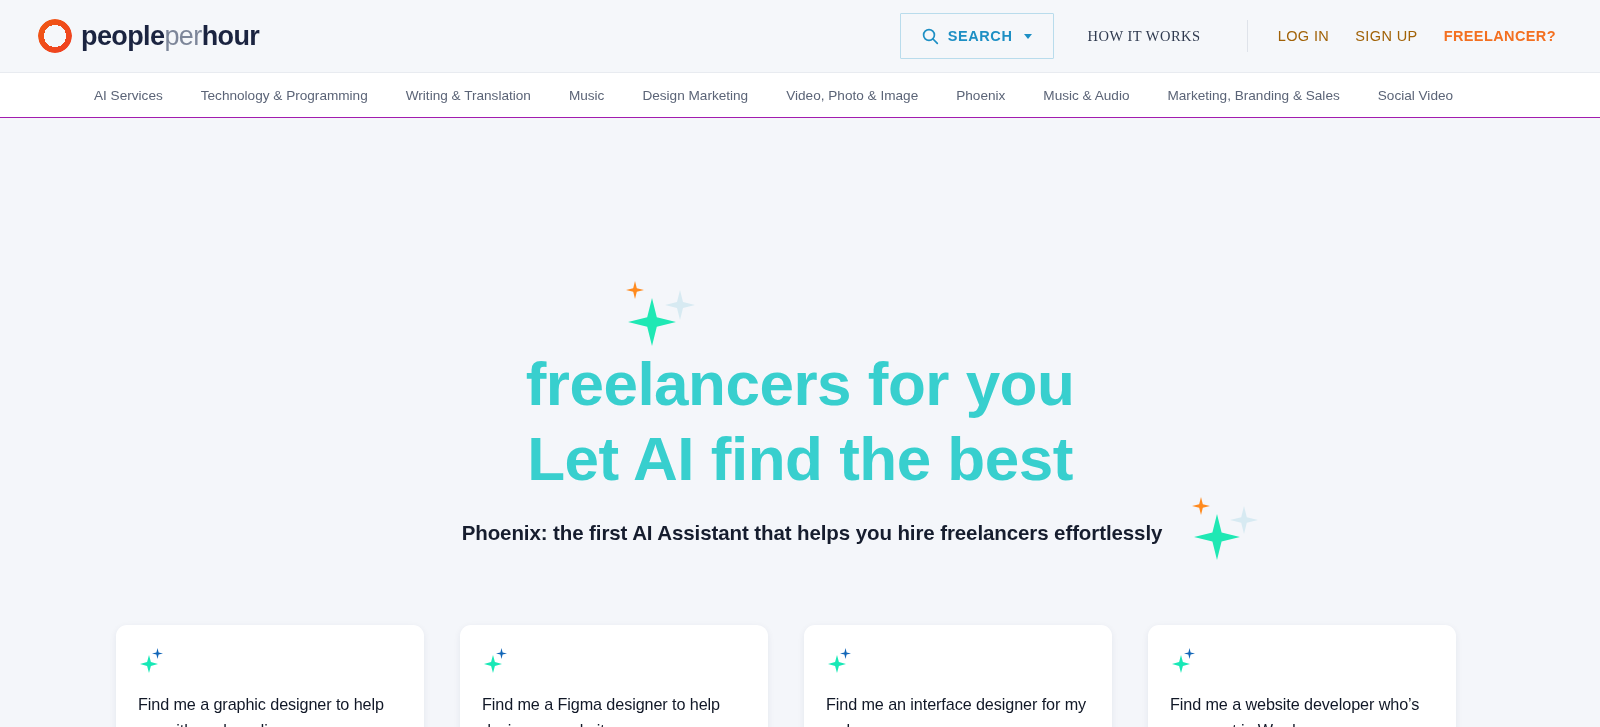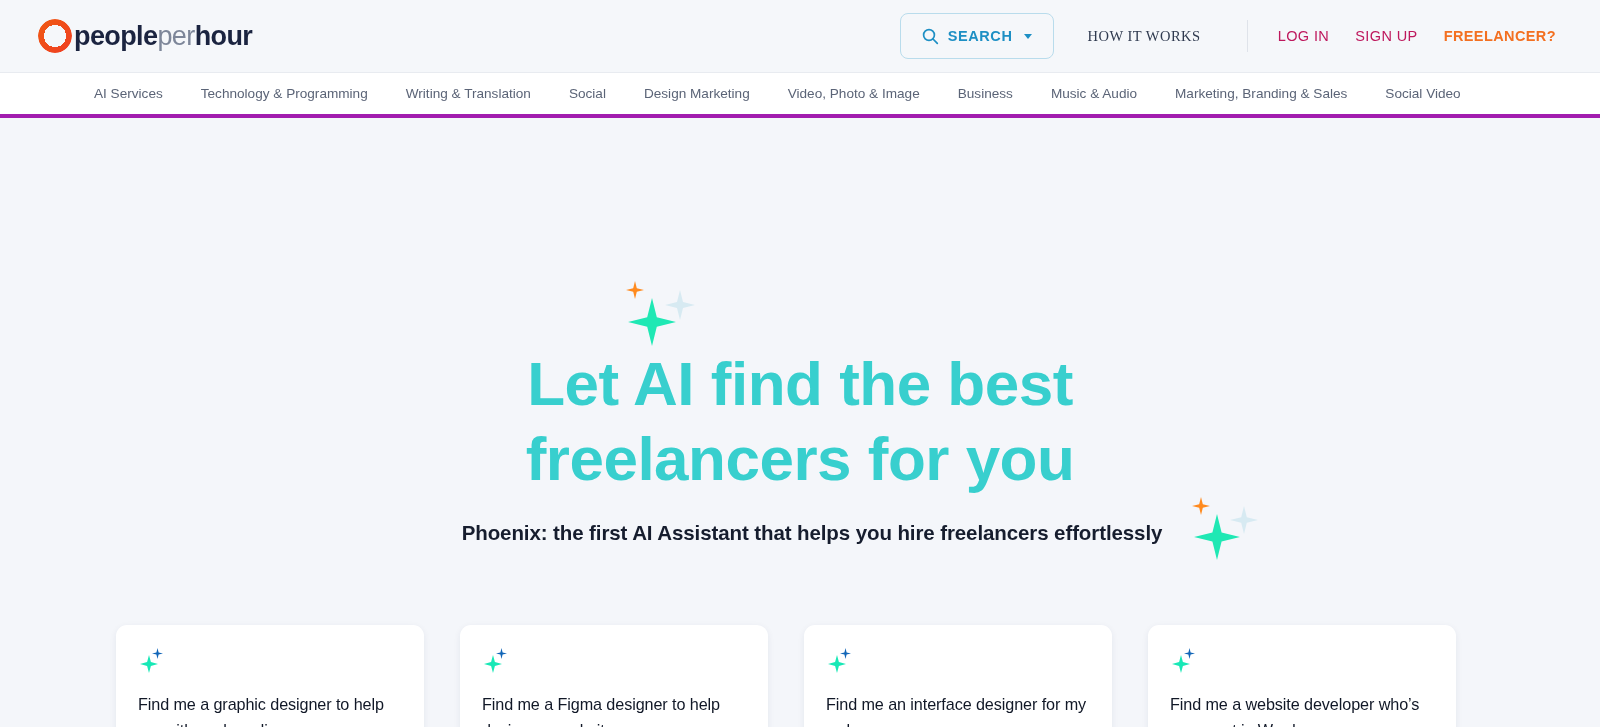--- a/index.html
+++ b/index.html
@@ -23,21 +23,21 @@
     display: flex;
     align-items: center;
     padding: 0 32px 0 38px;
     border-bottom: 1px solid #e8ebf0;
     position: relative;
   }
 
   .logo {
     display: flex;
     align-items: center;
-    gap: 2px;
+    gap: 9px;
     cursor: pointer;
     text-align: right;
   }
 
   .logo-mark {
     width: 34px;
     height: 34px;
     border-radius: 50%;
     border: 3px solid #f1401a;
     background: transparent;
@@ -77,21 +77,21 @@
     align-items: center;
   }
 
   .search-btn {
     display: flex;
     align-items: center;
     gap: 9px;
     height: 46px;
     padding: 0 21px;
     border: 1px solid #b9dcec;
-    border-radius: 8px;
+    border-radius: 1px;
     background: #f5f7fa;
     color: #1d8fc4;
     font-size: 14.5px;
     font-weight: 700;
     letter-spacing: 0.6px;
     cursor: pointer;
   }
   .search-btn .mag {
     width: 17px; height: 17px;
     display: inline-block;
@@ -118,39 +118,39 @@
   .hdr-divider {
     width: 1px;
     height: 32px;
     background: #dfe3ea;
     margin: 0 30px 0 46px;
   }
 
   .hdr-link {
     font-size: 14.5px;
     letter-spacing: 0.4px;
-    color: #be185d;
+    color: #a16207;
     cursor: pointer;
     white-space: nowrap;
     margin-right: 26px;
   }
   .hdr-link.accent {
     color: #f37021;
     font-weight: 600;
     margin-right: 12px;
   }
 
   
   .nav {
     height: 45px;
     background: #ffffff;
     display: flex;
     align-items: center;
     padding: 0 38px;
-    border-bottom: 4px solid #a21caf;
+    border-bottom: 1px solid #a21caf;
     gap: 0;
   }
   .nav-item {
     font-size: 13.6px;
     color: #5b6477;
     cursor: pointer;
     white-space: nowrap;
     padding: 0 19px;
   }
   .nav-item:first-child { padding-left: 56px; }
@@ -259,24 +259,24 @@
     <div class="hdr-link">LOG IN</div>
     <div class="hdr-link">SIGN UP</div>
     <div class="hdr-link accent">FREELANCER?</div>
   </div>
 </div>
 
 <div class="nav" id="nav-root">
     <div class="nav-item">AI Services</div>
     <div class="nav-item">Technology &amp; Programming</div>
     <div class="nav-item">Writing &amp; Translation</div>
-    <div class="nav-item">Social</div>
+    <div class="nav-item">Music</div>
     <div class="nav-item">Design Marketing</div>
     <div class="nav-item">Video, Photo &amp; Image</div>
-    <div class="nav-item">Business</div>
+    <div class="nav-item">Phoenix</div>
     <div class="nav-item">Music &amp; Audio</div>
     <div class="nav-item">Marketing, Branding &amp; Sales</div>
     <div class="nav-item">Social Video</div>
   </div>
 
 <div class="hero">
 
   <div class="spark-cluster" style="left:620px; top:163px; width:80px; height:60px;">
     <span class="spark" style="left:6px; top:0;">
       <svg width="18" height="18" viewBox="0 0 24 24">
@@ -289,22 +289,22 @@
         </svg>
     </span>
     <span class="spark" style="left:8px; top:17px;">
       <svg width="48" height="48" viewBox="0 0 24 24">
           <path d="M12 0 L14.4 9.6 L24 12 L14.4 14.4 L12 24 L9.6 14.4 L0 12 L9.6 9.6 Z" fill="#1fe8b4"></path>
         </svg>
     </span>
   </div>
 
   <div class="headline">
+    <div>freelancers for you</div>
     <div>Let AI find the best</div>
-    <div>freelancers for you</div>
   </div>
 
   <div class="subtitle">Phoenix: the first AI Assistant that helps you hire freelancers effortlessly</div>
 
   <div class="spark-cluster" style="left:1186px; top:379px; width:80px; height:60px;">
     <span class="spark" style="left:6px; top:0;">
       <svg width="18" height="18" viewBox="0 0 24 24">
           <path d="M12 0 L14.4 9.6 L24 12 L14.4 14.4 L12 24 L9.6 14.4 L0 12 L9.6 9.6 Z" fill="#ff8a1e"></path>
         </svg>
     </span>

